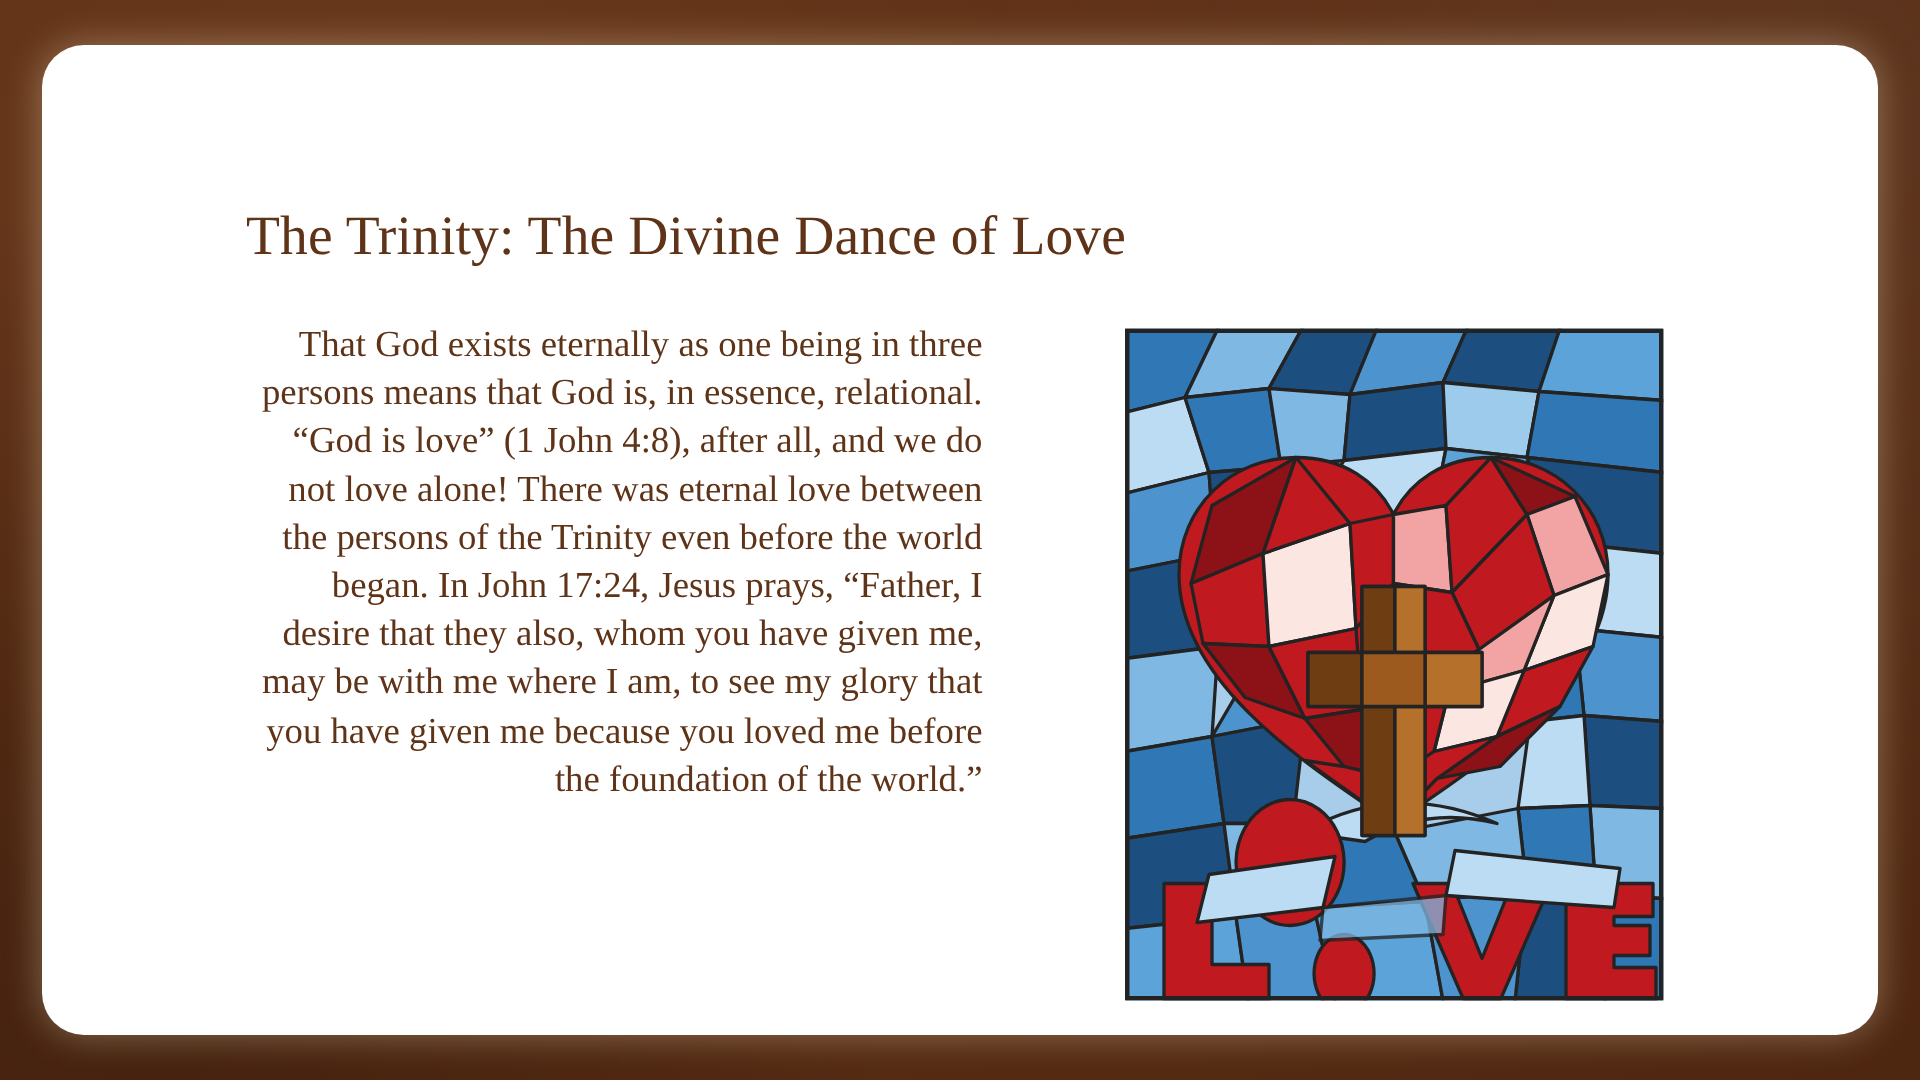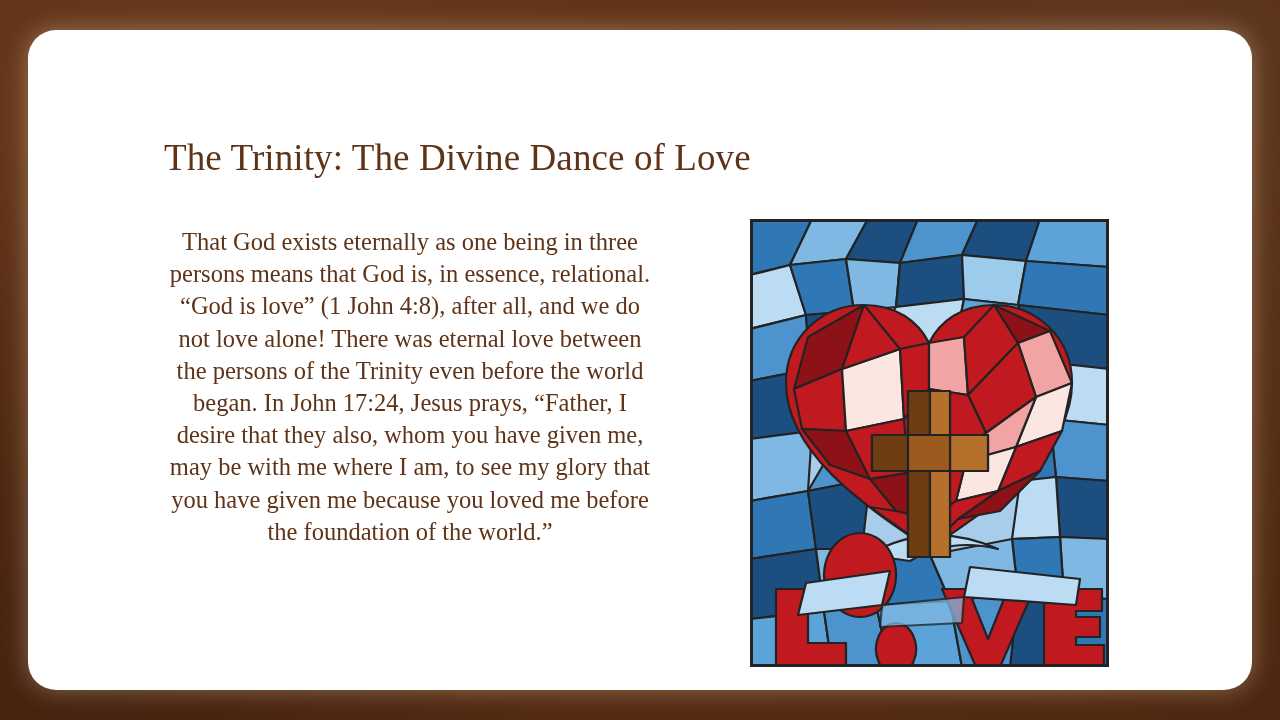--- a/index.html
+++ b/index.html
@@ -53,26 +53,26 @@
     line-height: 1.2;
     color: #5f3317;
     font-family: "Liberation Serif", serif;
     font-weight: 400;
     letter-spacing: 0.1px;
   }
 
   .body-text {
     position: absolute;
     left: 137px;
-    top: 196px;
+    top: 184px;
     width: 490px;
     font-size: 24.5px;
     line-height: 1.315;
     color: #5f3317;
-    text-align: center;
+    text-align: right;
     font-family: "Liberation Serif", serif;
   }
 
   .art-wrap {
     position: absolute;
     left: 722px;
     top: 189px;
     width: 359px;
     height: 448px;
     background: #a8cdea;

